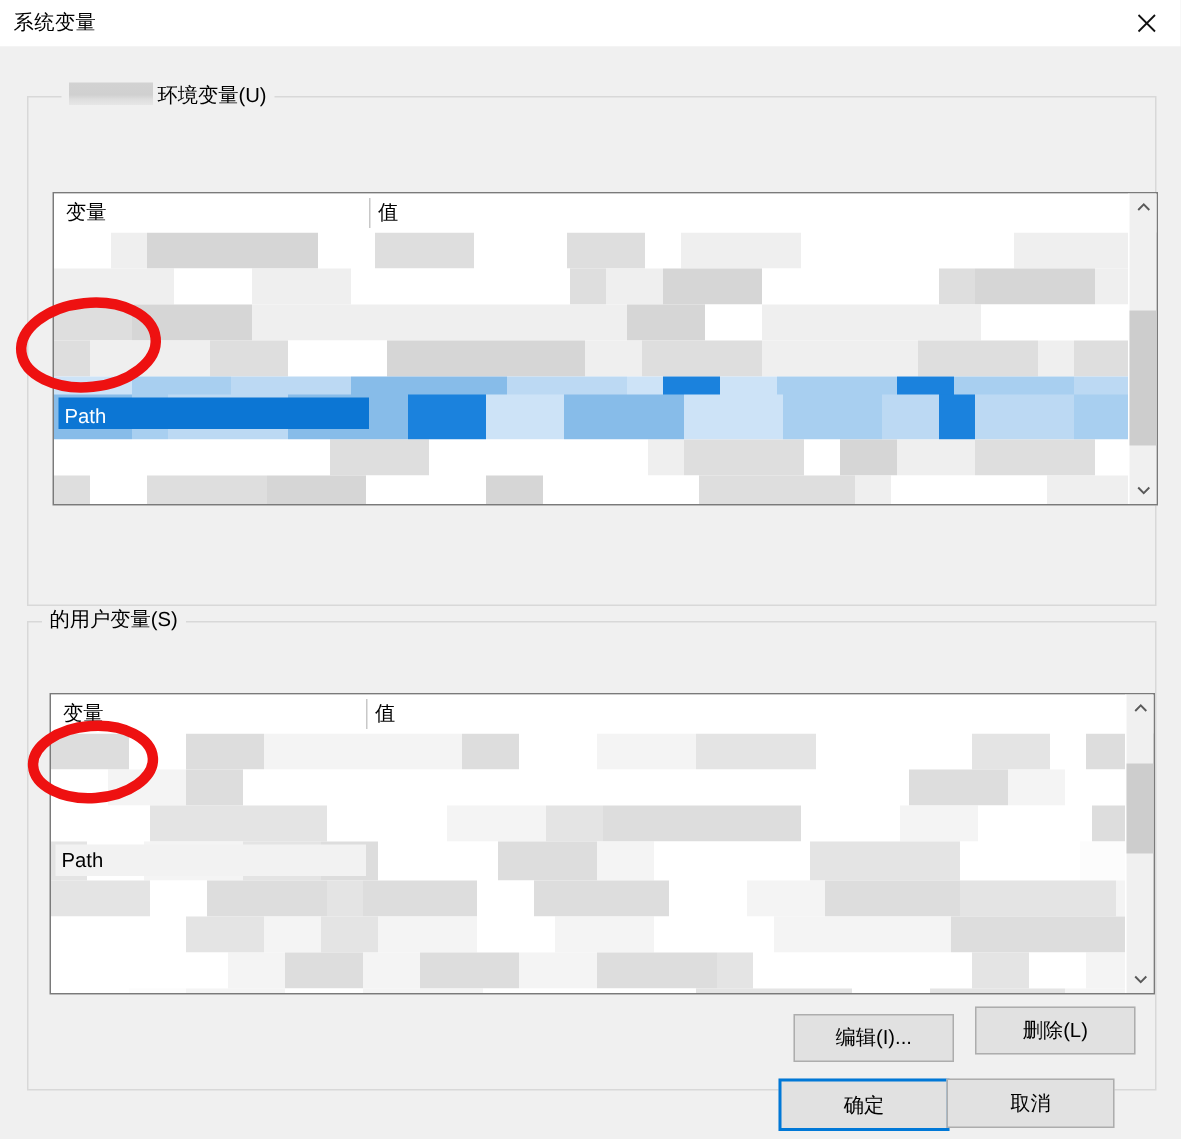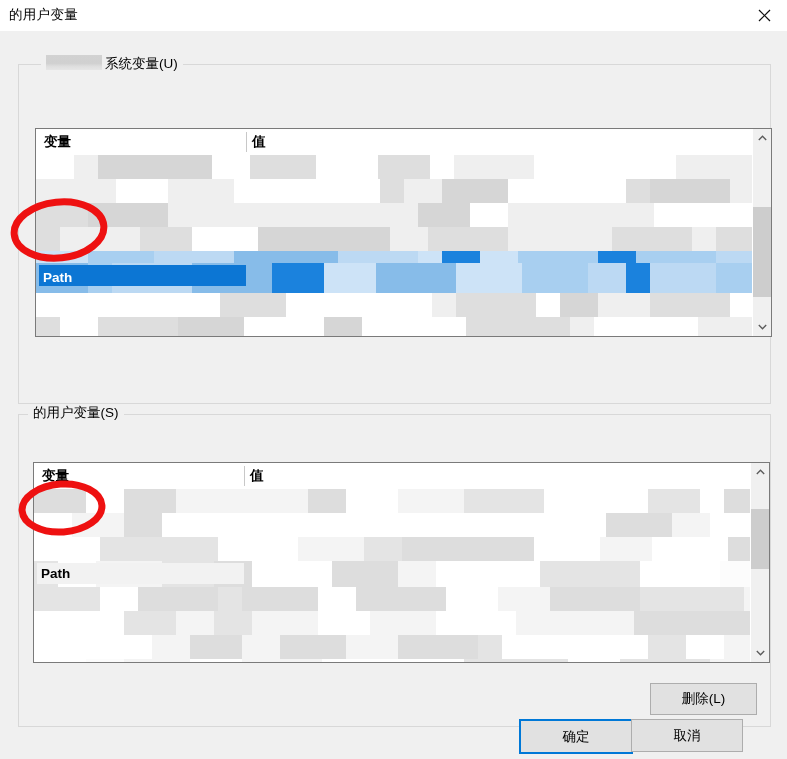--- a/index.html
+++ b/index.html
@@ -47,21 +47,20 @@
   .redact-block{
     display:inline-block;width:56px;height:15px;vertical-align:-2px;
     background:linear-gradient(180deg,#d2d2d2 0%,#d0d0d0 55%,#dedede 75%,#e6e6e6 100%);
     margin-right:3px;
   }
 
   
   .listview{
     position:absolute;background:#ffffff;border:1px solid #7a7a7a;
     overflow:hidden;
-    font-weight:bold;
   }
   .lv-user{left:16px;top:63px;width:735px;height:207px;}
   .lv-sys{left:14px;top:47px;width:735px;height:199px;}
   .lv-header{
     position:absolute;left:0;top:0;right:0;height:26px;background:#ffffff;
   }
   .lv-header .col{
     position:absolute;top:4px;font-size:13.5px;color:#000;
   }
   .lv-header .col1{left:8px;}
@@ -111,34 +110,34 @@
     width:110px;height:31px;background:#e1e1e1;border:2px solid #0078d7;
   }
   .btn-cancel{width:110px;height:31px;}
 
   .red-circle{position:absolute;pointer-events:none;z-index:10;}
 </style>
 </head>
 <body>
 
 <div class="titlebar">
-  <div class="title-text">的用户变量</div>
+  <div class="title-text">系统变量</div>
   <div class="close-btn">
     <svg width="13" height="13" viewBox="0 0 13 13" aria-hidden="true">
       <line x1="1" y1="1" x2="12" y2="12" stroke="#101010" stroke-width="1.2"></line>
       <line x1="12" y1="1" x2="1" y2="12" stroke="#101010" stroke-width="1.2"></line>
     </svg>
   </div>
 </div>
 
 <div class="dialog-body">
 
   <div class="groupbox group-user">
     <div class="group-label group-label-user">
-      <span class="redact-block"></span><span>系统变量(U)</span>
+      <span class="redact-block"></span><span>环境变量(U)</span>
     </div>
 
     <div class="listview lv-user">
       <div class="lv-header">
         <div class="divider div1"></div>
         <div class="col col1">变量</div>
         <div class="col col2">值</div>
       </div>
       <div class="lv-rows" id="user-rows">
           <div class="row" style="top: 0px;">
@@ -467,21 +466,22 @@
         </div>
         <div class="sb-thumb" style="top:46px;height:60px;"></div>
         <div class="sb-arrow sb-down">
           <svg width="9" height="6" viewBox="0 0 9 6">
               <polyline points="0.8,1 4.5,4.8 8.2,1" fill="none" stroke="#5a5a5a" stroke-width="1.3"></polyline>
             </svg>
         </div>
       </div>
     </div>
 
-    <div class="btn btn-w" style="left:631px;top:268px;">删除(L)</div>
+    <div class="btn btn-w" style="left:510px;top:261px;">编辑(I)...</div>
+    <div class="btn btn-w" style="left:631px;top:256px;">删除(L)</div>
   </div>
 
   <div class="btn btn-ok" style="left:519px;top:688px;">确定</div>
   <div class="btn btn-cancel" style="left:631px;top:688px;">取消</div>
 
 </div>
 
 <svg class="red-circle" style="left:4px;top:193px;" width="110" height="75">
   <ellipse cx="55" cy="37" rx="45" ry="28" fill="none" stroke="#ee1111" stroke-width="7" transform="rotate(-6 55 37)"></ellipse>
 </svg>

